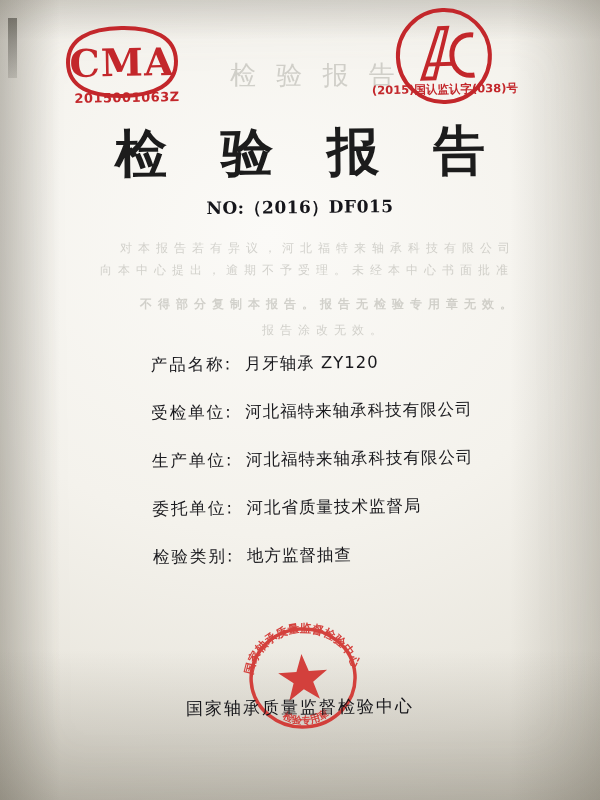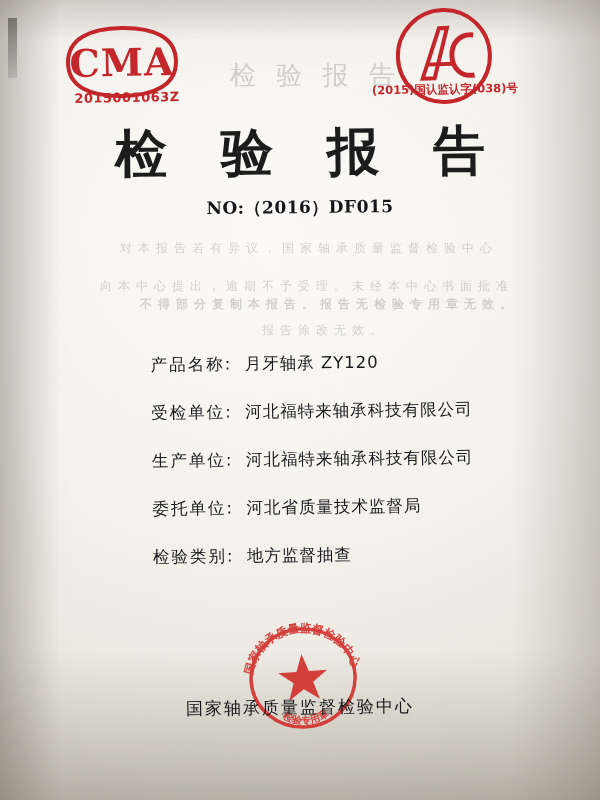--- a/index.html
+++ b/index.html
@@ -200,22 +200,22 @@
 <div id="page">
 
   <div class="paper"></div>
   <div class="paper-shade-top"></div>
   <div class="paper-shade-left"></div>
   <div class="paper-shade-right"></div>
   <div class="paper-shade-bottom"></div>
   <div class="edge-mark"></div>
 
   <div class="bleed" style="left:230px;top:58px;font-size:26px;">检 验 报 告</div>
-  <div class="bleed" style="left:120px;top:240px;font-size:12px;">对本报告若有异议，国家轴承质量监督检验中心</div>
-  <div class="bleed" style="left:100px;top:262px;font-size:12px;margin-top:16px;">向本中心提出，逾期不予受理。未经本中心书面批准</div>
+  <div class="bleed" style="left:120px;top:240px;font-size:12px;">对本报告若有异议，河北福特来轴承科技有限公司</div>
+  <div class="bleed" style="left:100px;top:262px;font-size:12px;">向本中心提出，逾期不予受理。未经本中心书面批准</div>
   <div class="bleed" style="left:140px;top:296px;font-size:12px;font-weight:bold;">不得部分复制本报告。报告无检验专用章无效。</div>
   <div class="bleed" style="left:230px;top:322px;font-size:12px;margin-left:32px;">报告涂改无效。</div>
 
   <div class="cma">
     <svg width="120" height="80" viewBox="0 0 120 80">
       <path d="M6,40 C6,16 28,6 60,6 C92,6 114,16 114,40 C114,64 92,74 60,74 C28,74 6,64 6,40 Z" fill="none" stroke="#c3272b" stroke-width="4"></path>
       <text x="60" y="54" text-anchor="middle" font-family="'DejaVu Serif','Liberation Serif',serif" font-size="38" font-weight="bold" fill="#c3272b" letter-spacing="1">CMA</text>
     </svg>
   </div>
   <div class="cma-code">2015001063Z</div>

